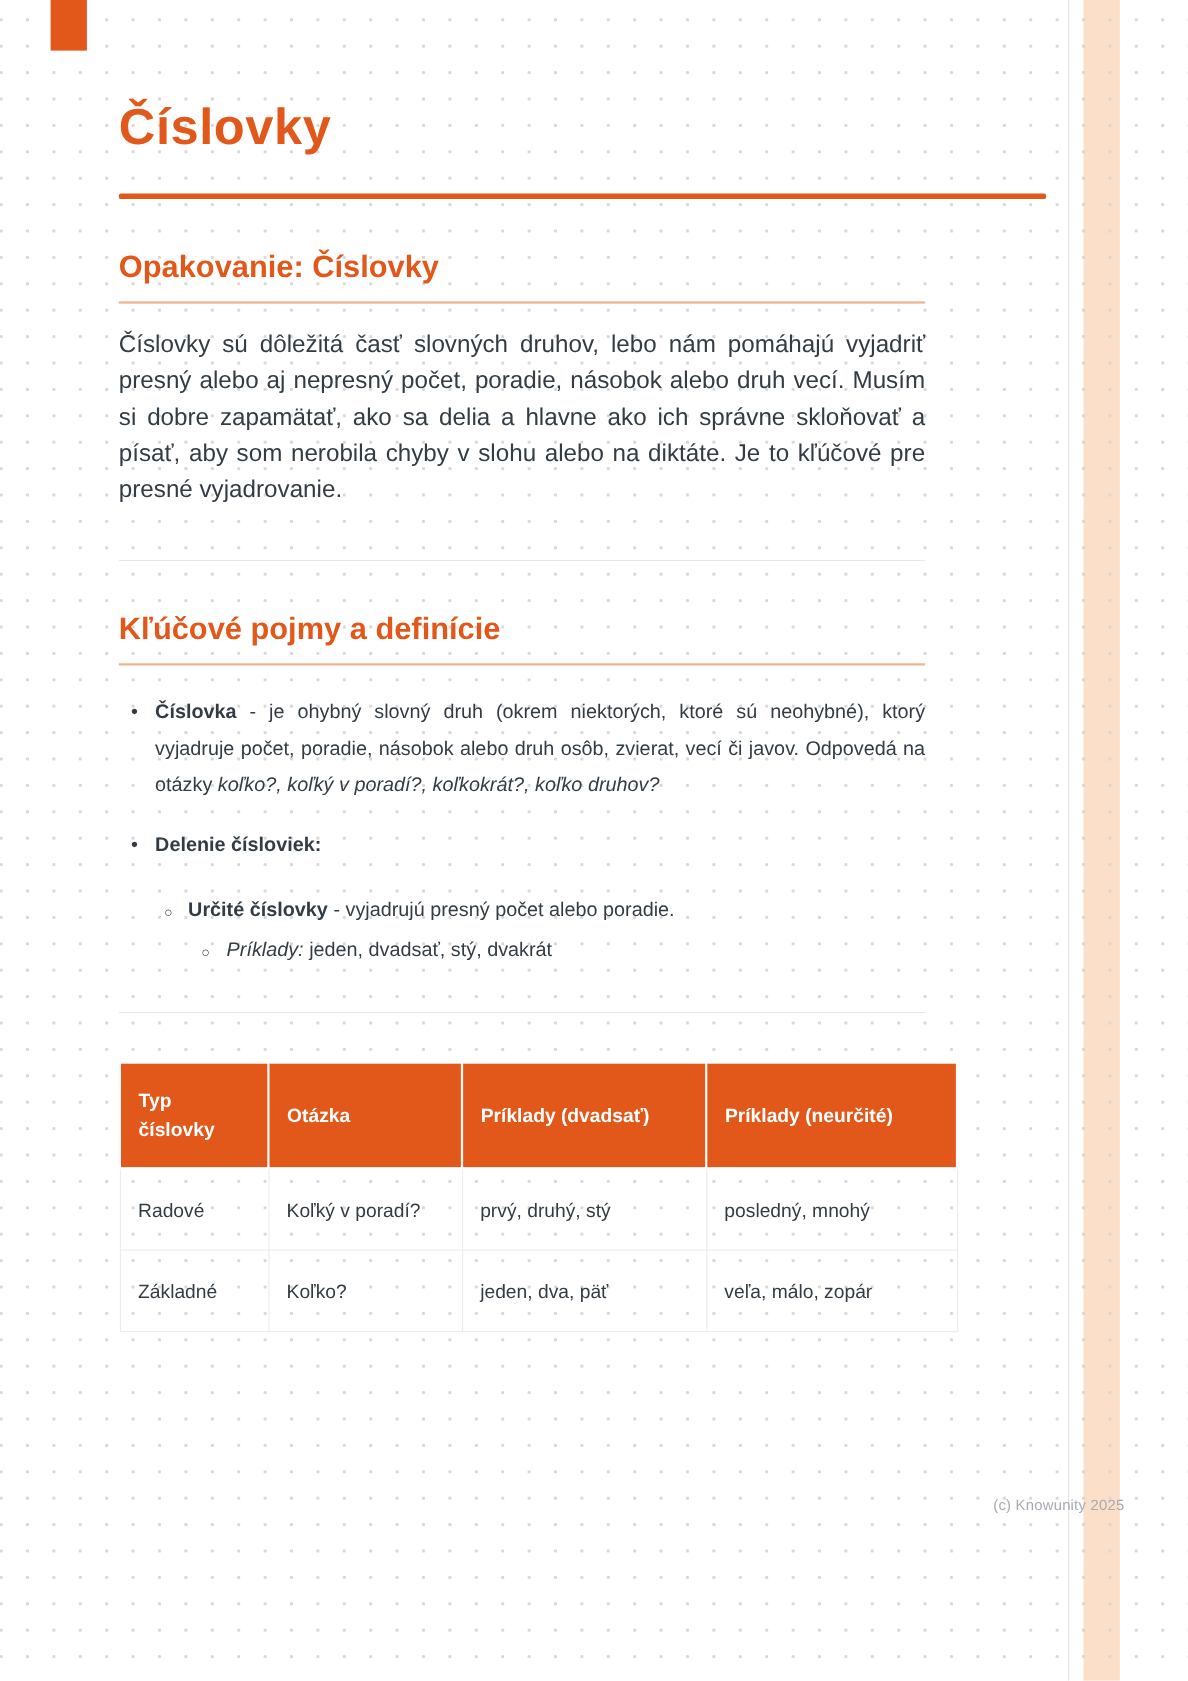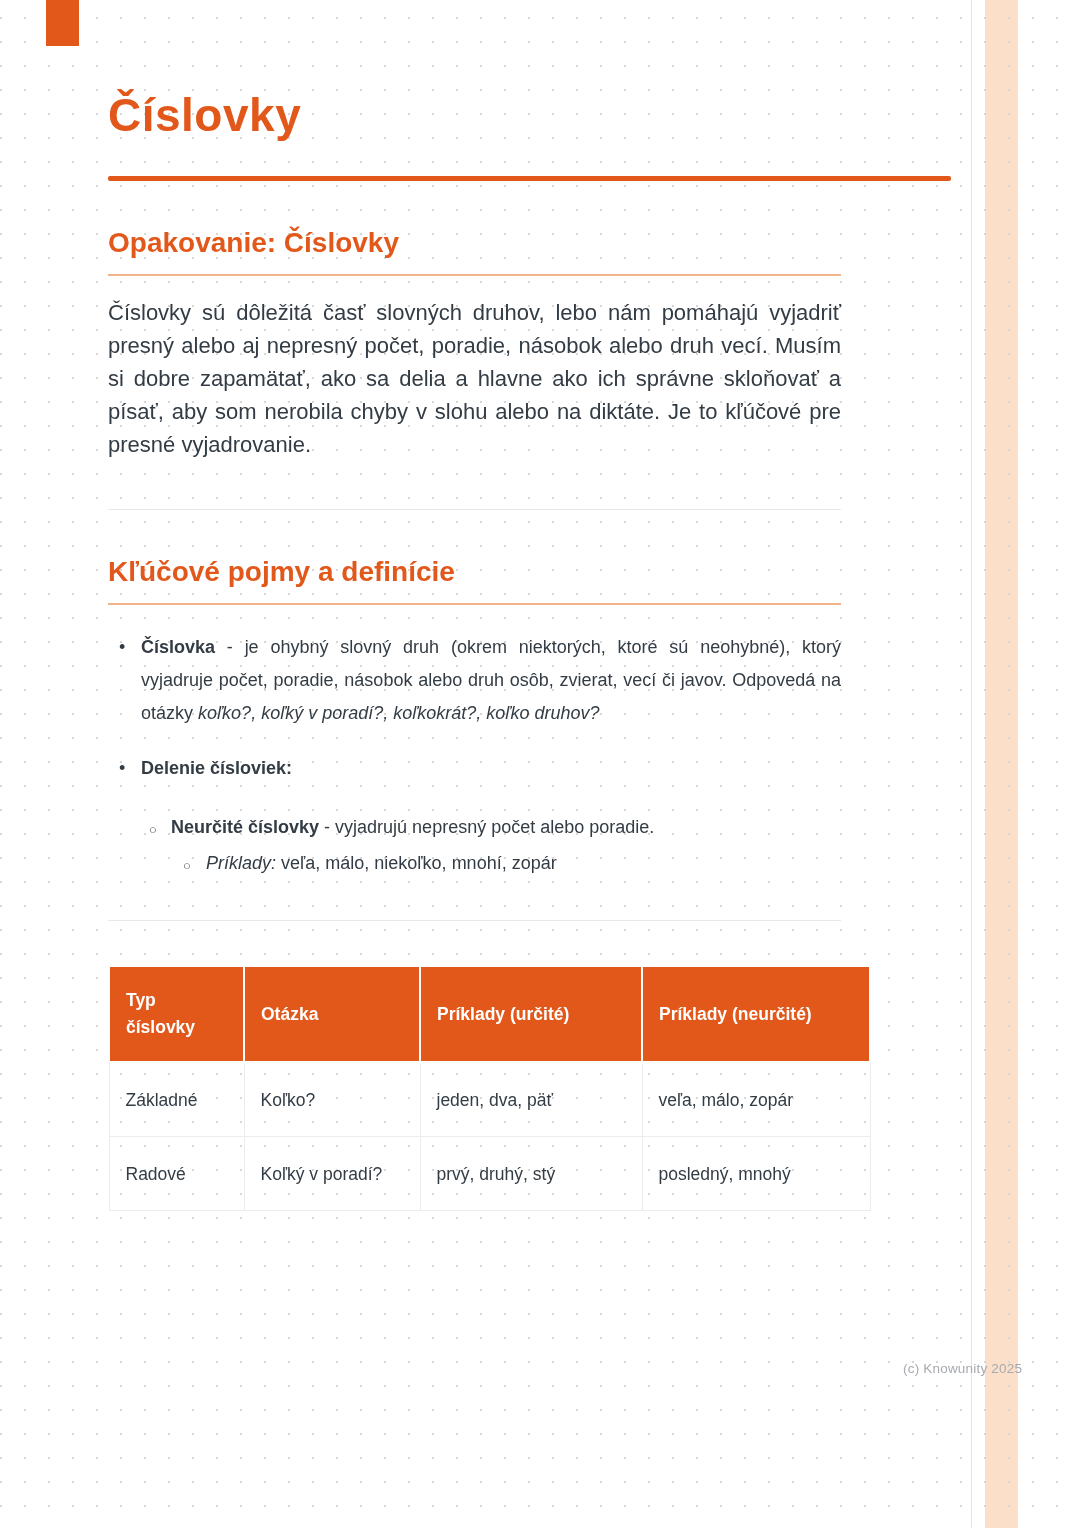--- a/index.html
+++ b/index.html
@@ -92,56 +92,56 @@
       <div class="h2-rule"></div>
 
       <ul class="l1">
         <li class="justify">
           <span class="b">Číslovka</span><span> - je ohybný slovný druh (okrem niektorých, ktoré sú neohybné), ktorý vyjadruje počet, poradie, násobok alebo druh osôb, zvierat, vecí či javov. Odpovedá na otázky </span><span class="i">koľko?, koľký v poradí?, koľkokrát?, koľko druhov?</span>
         </li>
         <li>
           <span class="b">Delenie čísloviek:</span>
           <ul class="l2">
             <li>
-              <span class="b">Neurčité číslovky</span><span> - vyjadrujú nepresný počet alebo poradie.</span>
+              <span class="b">Určité číslovky</span><span> - vyjadrujú presný počet alebo poradie.</span>
               <ul class="l3">
                 <li>
-                  <span class="i">Príklady:</span> <span>veľa, málo, niekoľko, mnohí, zopár</span>
+                  <span class="i">Príklady:</span> <span>jeden, dvadsať, stý, dvakrát</span>
                 </li>
               </ul>
             </li>
           </ul>
         </li>
       </ul>
     </section>
 
     <div class="sep sep2"></div>
 
 
     <table class="tbl">
       <thead>
         <tr>
           <th class="c1">Typ číslovky</th>
           <th class="c2">Otázka</th>
-          <th class="c3">Príklady (určité)</th>
+          <th class="c3">Príklady (dvadsať)</th>
           <th class="c4">Príklady (neurčité)</th>
         </tr>
       </thead>
       <tbody>
         <tr>
+          <td class="c1">Radové</td>
+          <td class="c2">Koľký v poradí?</td>
+          <td class="c3">prvý, druhý, stý</td>
+          <td class="c4">posledný, mnohý</td>
+        </tr>
+        <tr>
           <td class="c1">Základné</td>
           <td class="c2">Koľko?</td>
           <td class="c3">jeden, dva, päť</td>
           <td class="c4">veľa, málo, zopár</td>
-        </tr>
-        <tr>
-          <td class="c1">Radové</td>
-          <td class="c2">Koľký v poradí?</td>
-          <td class="c3">prvý, druhý, stý</td>
-          <td class="c4">posledný, mnohý</td>
         </tr>
       </tbody>
     </table>
 
   </div>
 </div>
 
 <div class="footer">(c) Knowunity 2025</div>
 
 </body></html>

